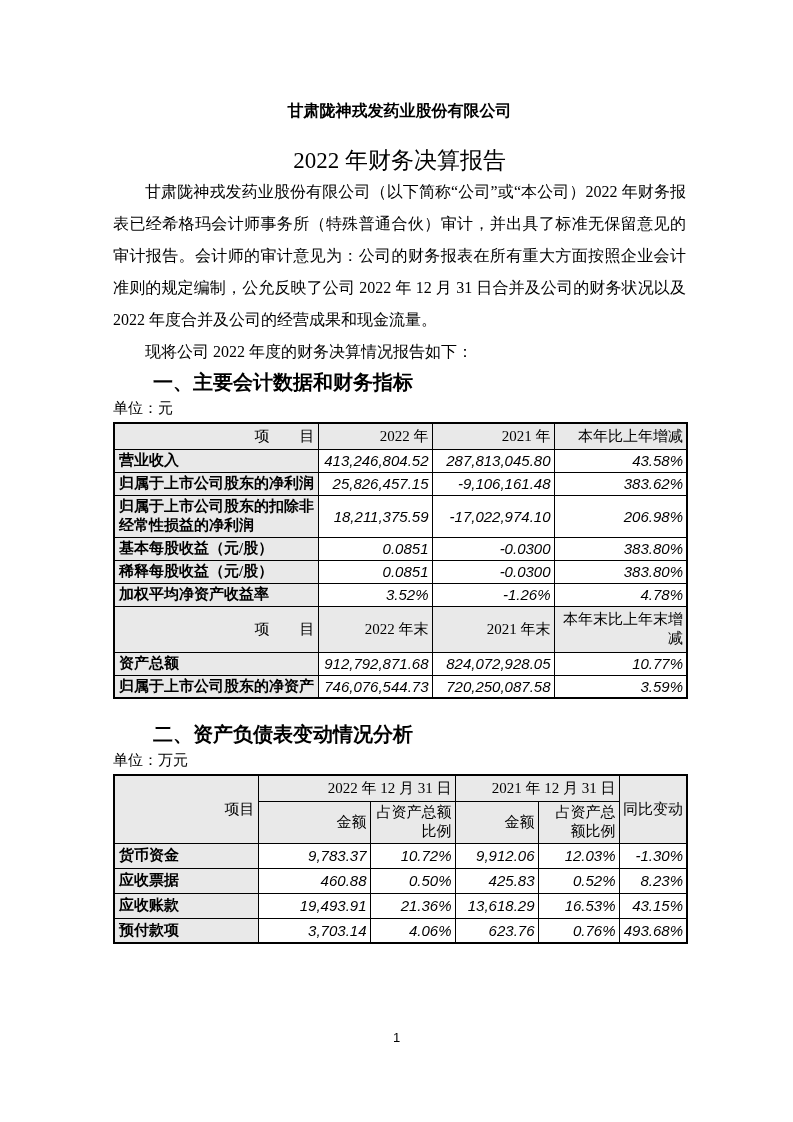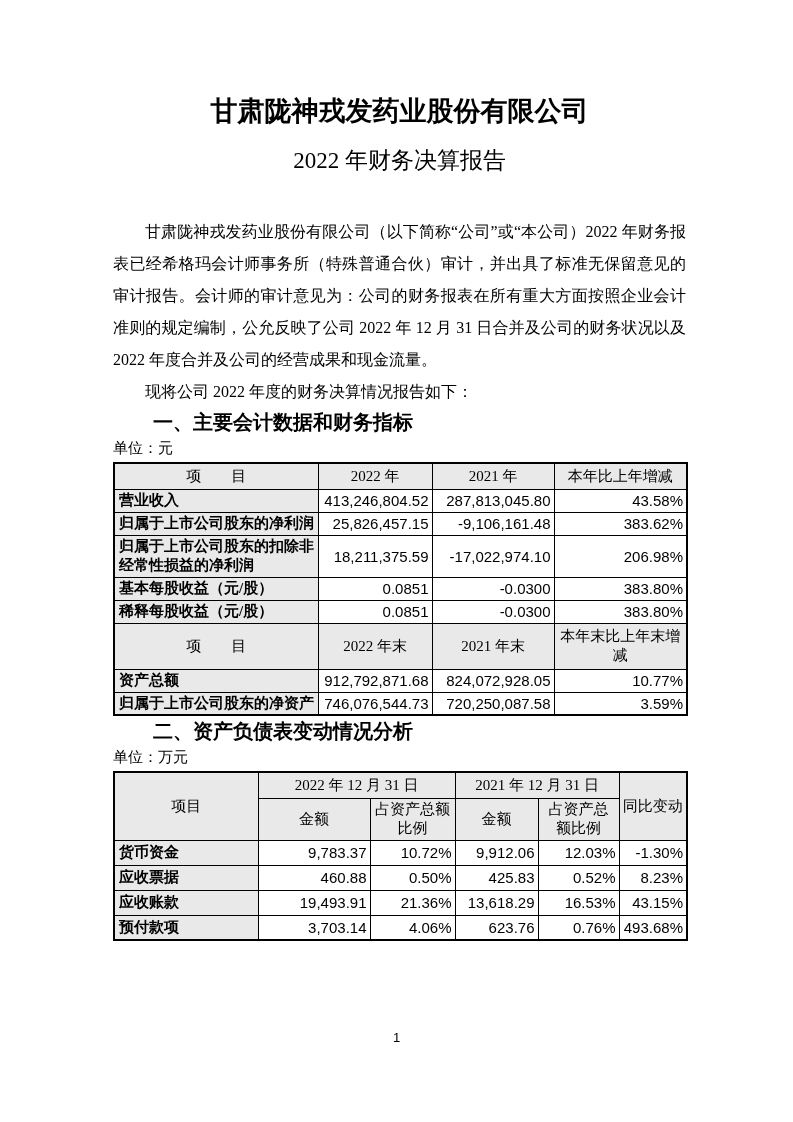--- a/index.html
+++ b/index.html
@@ -5,36 +5,36 @@
   * { margin:0; padding:0; box-sizing:border-box; }
   html,body { background:#ffffff; }
   body {
     width:793px; height:1122px; position:relative;
     font-family:"Liberation Serif","DejaVu Serif",serif;
     color:#000;
   }
   .page { position:relative; width:793px; height:1122px; background:#fff; overflow:hidden; }
   .content { position:absolute; left:113px; top:0; width:573px; }
 
-  .title1 { margin-top:96px; font-size:27px; font-weight:bold; text-align:center; line-height:30px; }
+  .title1 { margin-top:96px; font-size:16px; font-weight:bold; text-align:center; line-height:30px; }
   .title2 { margin-top:20px; font-size:23px; font-weight:normal; text-align:center; line-height:30px; }
 
-  .intro { margin-top:40px; font-size:16px; line-height:32px; text-indent:2em; text-align:justify; }
+  .intro { font-size:16px; line-height:32px; text-indent:2em; text-align:justify; }
   .lead  { font-size:16px; line-height:31px; text-indent:2em; }
   .sec   { font-size:20px; line-height:31px; text-indent:2em; font-weight:bold; }
   .sub   { font-size:16px; line-height:32px; text-indent:2em; }
   .unit  { font-size:15px; line-height:21px; text-align:left; margin-bottom:3px; }
-  .sec2  { }
+  .sec2  { margin-top:20px; }
 
   table { border-collapse:collapse; table-layout:fixed; width:573px; border:2px solid #000; font-size:15px; }
   td { border:1px solid #000; vertical-align:middle; padding:1px 3px; line-height:19px; }
   .shade { background:#e9e9e9; }
-  .c { text-align:center;margin-left:28px; }
+  .c { text-align:right;margin-left:28px; }
   .item { text-align:left; padding-left:4px;font-weight:bold; }
-  .num { text-align:right; padding-right:3px; font-family:"Liberation Sans","DejaVu Sans",sans-serif; }
+  .num { text-align:right; padding-right:3px; font-family:"Liberation Sans","DejaVu Sans",sans-serif;font-style:italic; }
 
   .t1 tr { height:23px; }
   .t1 tr.hdr  { height:26px; }
   .t1 tr.tall { height:42px; }
   .t1 tr.hdr2 { height:46px; }
 
   .t2 tr { height:25px; }
   .t2 tr.h1 { height:26px; }
   .t2 tr.h2 { height:42px;padding-left:20px; }
 
@@ -94,20 +94,26 @@
         <td class="item shade">基本每股收益（元/股）</td>
         <td class="num">0.0851</td>
         <td class="num">-0.0300</td>
         <td class="num">383.80%</td>
       </tr>
       <tr>
         <td class="item shade">稀释每股收益（元/股）</td>
         <td class="num">0.0851</td>
         <td class="num">-0.0300</td>
         <td class="num">383.80%</td>
+      </tr>
+      <tr>
+        <td class="item shade">加权平均净资产收益率</td>
+        <td class="num">3.52%</td>
+        <td class="num">-1.26%</td>
+        <td class="num">4.78%</td>
       </tr>
       <tr class="hdr2">
         <td class="c shade">项　　目</td>
         <td class="c shade">2022 年末</td>
         <td class="c shade">2021 年末</td>
         <td class="c shade">本年末比上年末增减</td>
       </tr>
       <tr>
         <td class="item shade">资产总额</td>
         <td class="num">912,792,871.68</td>

